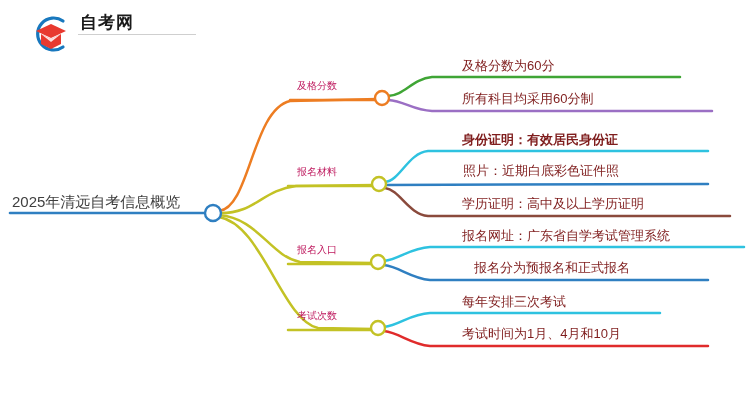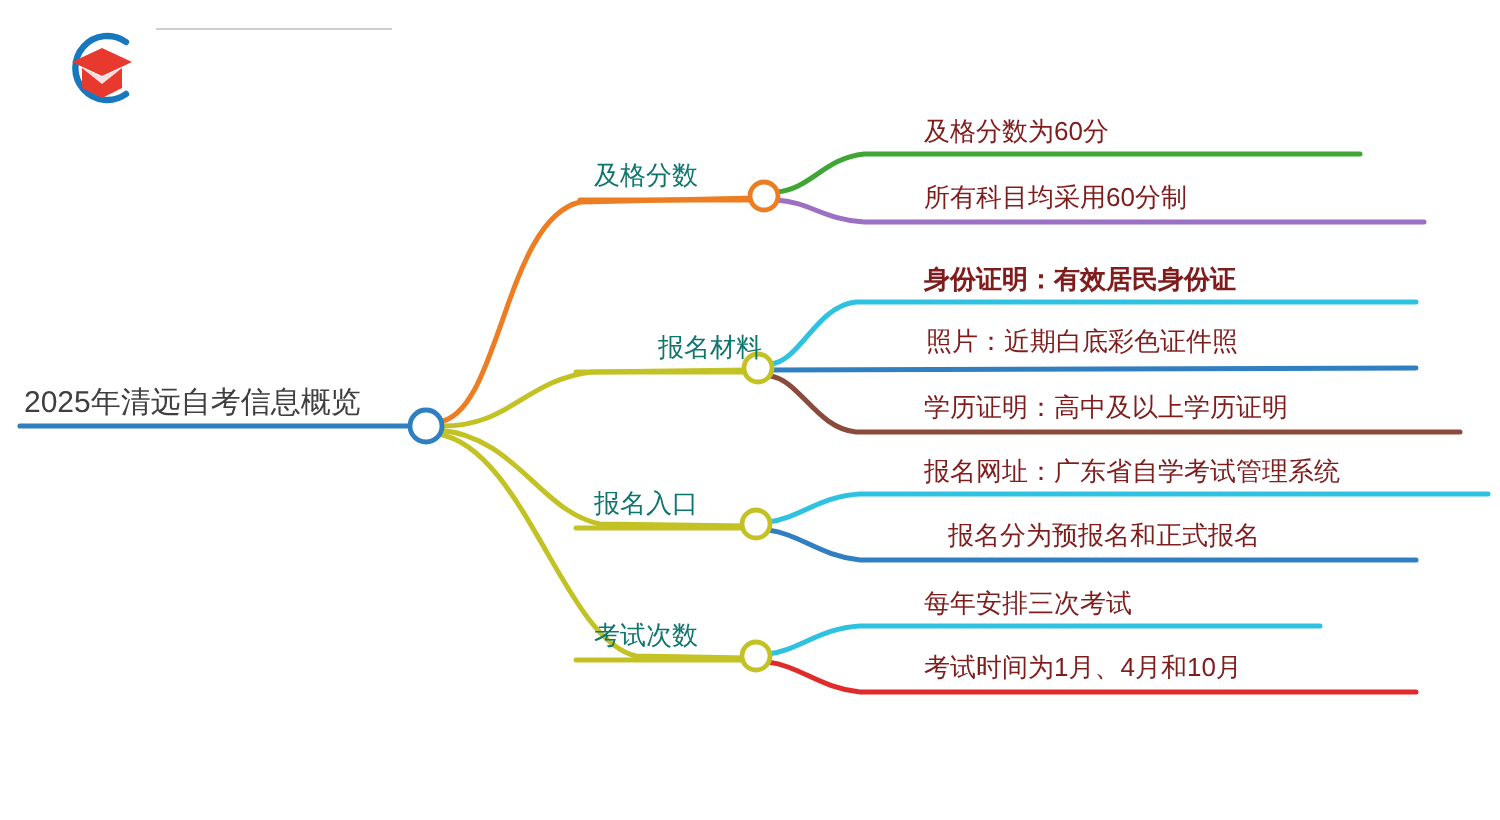--- a/index.html
+++ b/index.html
@@ -68,22 +68,22 @@
   .node-label {
     position: absolute;
     white-space: nowrap;
     line-height: 1;
   }
   .node-label.root {
     font-size: 15px;
     color: #3f3f3f;
   }
   .node-label.branch {
-    font-size: 13px;
-    color: #0f766e;
+    font-size: 10px;
+    color: #be185d;
   }
   .node-label.leaf {
     font-size: 13px;
     color: #7f1d1d;
   }
 </style>
 </head>
 <body>
 
 <svg id="canvas" viewBox="0 0 750 410" xmlns="http://www.w3.org/2000/svg">
@@ -124,31 +124,32 @@
 </svg>
 
 <div class="logo-block">
   <svg class="logo-mark" viewBox="0 0 42 40">
     <path d="M33 7 A16 16 0 1 0 33 33" fill="none" stroke="#1878be" stroke-width="3.2" stroke-linecap="round"></path>
     <path d="M21 10 L36 17 L21 24 L6 17 Z" fill="#e8392f"></path>
     <path d="M11 20 L11 30 L21 35 L31 30 L31 20 L21 25 Z" fill="#e8392f"></path>
     <path d="M11 20 L21 25 L31 20 L21 28 Z" fill="#ffffff" opacity="0.85"></path>
   </svg>
   <div class="logo-text-wrap">
+    <div class="logo-title">自考网</div>
     <div class="logo-rule"></div>
   </div>
 </div>
 
 <div class="node-label root" style="left:12px; top:194px;">2025年清远自考信息概览</div>
 
 <div class="node-label branch" style="left:297px; top:81px;">及格分数</div>
 <div class="node-label leaf" style="left:462px; top:59px;">及格分数为60分</div>
 <div class="node-label leaf" style="left:462px; top:92px;">所有科目均采用60分制</div>
 
-<div class="node-label branch" style="left:297px; top:167px;margin-left:32px;">报名材料</div>
+<div class="node-label branch" style="left:297px; top:167px;">报名材料</div>
 <div class="node-label leaf" style="left:462px; top:133px;font-weight:bold;">身份证明：有效居民身份证</div>
 <div class="node-label leaf" style="left:463px; top:165px;font-family:Liberation Mono, monospace;">照片：近期白底彩色证件照</div>
 <div class="node-label leaf" style="left:462px; top:197px;">学历证明：高中及以上学历证明</div>
 
 <div class="node-label branch" style="left:297px; top:245px;">报名入口</div>
 <div class="node-label leaf" style="left:462px; top:229px;">报名网址：广东省自学考试管理系统</div>
 <div class="node-label leaf" style="left:462px; top:261px;margin-left:12px;">报名分为预报名和正式报名</div>
 
 <div class="node-label branch" style="left:297px; top:311px;">考试次数</div>
 <div class="node-label leaf" style="left:462px; top:295px;">每年安排三次考试</div>

